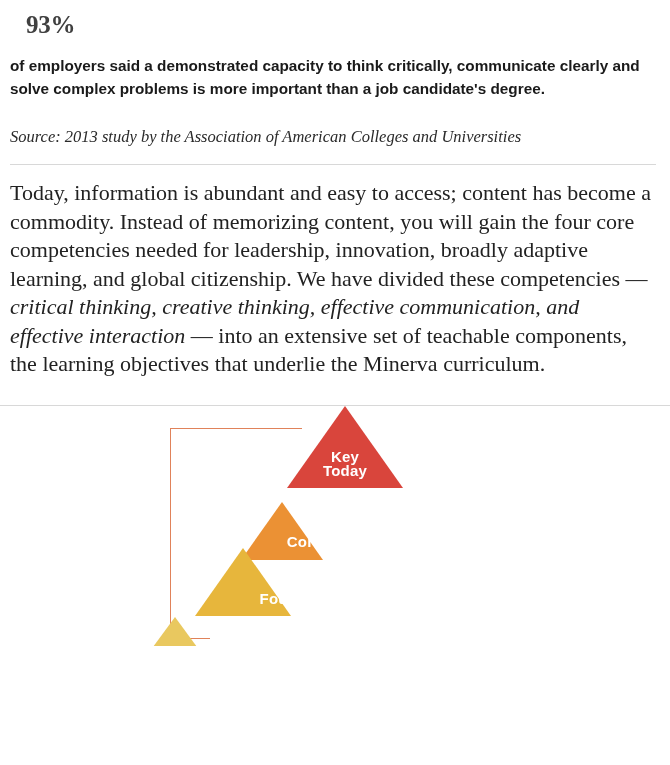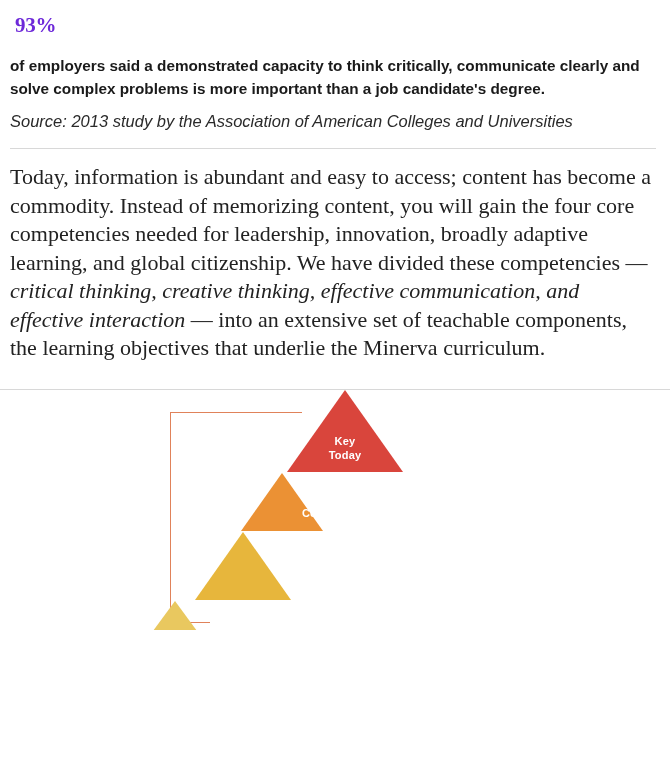--- a/index.html
+++ b/index.html
@@ -19,37 +19,37 @@
     width: 670px;
     height: 765px;
     box-sizing: border-box;
   }
   .content {
     padding: 6px 14px 0 10px;
   }
   .stat {
     font-family: "Liberation Serif", serif;
     font-weight: bold;
-    font-size: 21px;
+    font-size: 25px;
     line-height: 30px;
-    color: #6d28d9;
-    margin: 4px 0 14px 5px;
+    color: #404040;
+    margin: 4px 0 14px 16px;
     letter-spacing: -0.2px;
   }
   .lede {
     font-family: "Liberation Sans", sans-serif;
     font-weight: bold;
     font-size: 15.3px;
     line-height: 23px;
     color: #1a1a1a;
-    margin: 0 0 10px 0;
+    margin: 0 0 26px 0;
     max-width: 632px;
   }
   .source {
-    font-family: Liberation Sans, sans-serif;
+    font-family: Liberation Serif, serif;
     font-style: italic;
     font-size: 16.5px;
     line-height: 22px;
     color: #2a2a2a;
     margin: 0 0 16px 0;
   }
   .divider {
     border: 0;
     border-top: 1px solid #d8d8d8;
     margin: 0 0 14px 0;
@@ -107,21 +107,21 @@
   }
   .tier {
     position: absolute;
     display: flex;
     align-items: center;
     justify-content: center;
     text-align: center;
     color: #ffffff;
     font-family: "Liberation Sans", sans-serif;
     font-weight: bold;
-    font-size: 11px;
+    font-size: 15px;
     line-height: 14px;
     letter-spacing: 0.2px;
   }
   
   .tier1 {
     left: 102px;
     top: 0px;
     width: 116px;
     height: 82px;
   }
@@ -131,21 +131,21 @@
     width: 0; height: 0;
     border-left: 58px solid transparent;
     border-right: 58px solid transparent;
     border-bottom: 82px solid #d9453c;
   }
   .tier1 .txt { position: relative; z-index: 2; padding-top: 34px; }
 
   
   .tier2 {
     left: 56px;
-    top: 83px;
+    top: 96px;
     width: 208px;
     height: 58px;
   }
   .tier2 .shape {
     position: absolute;
     left: 0; top: 0;
     width: 0; height: 0;
     border-left: 41px solid transparent;
     border-right: 41px solid transparent;
     border-bottom: 58px solid #eb9134;

